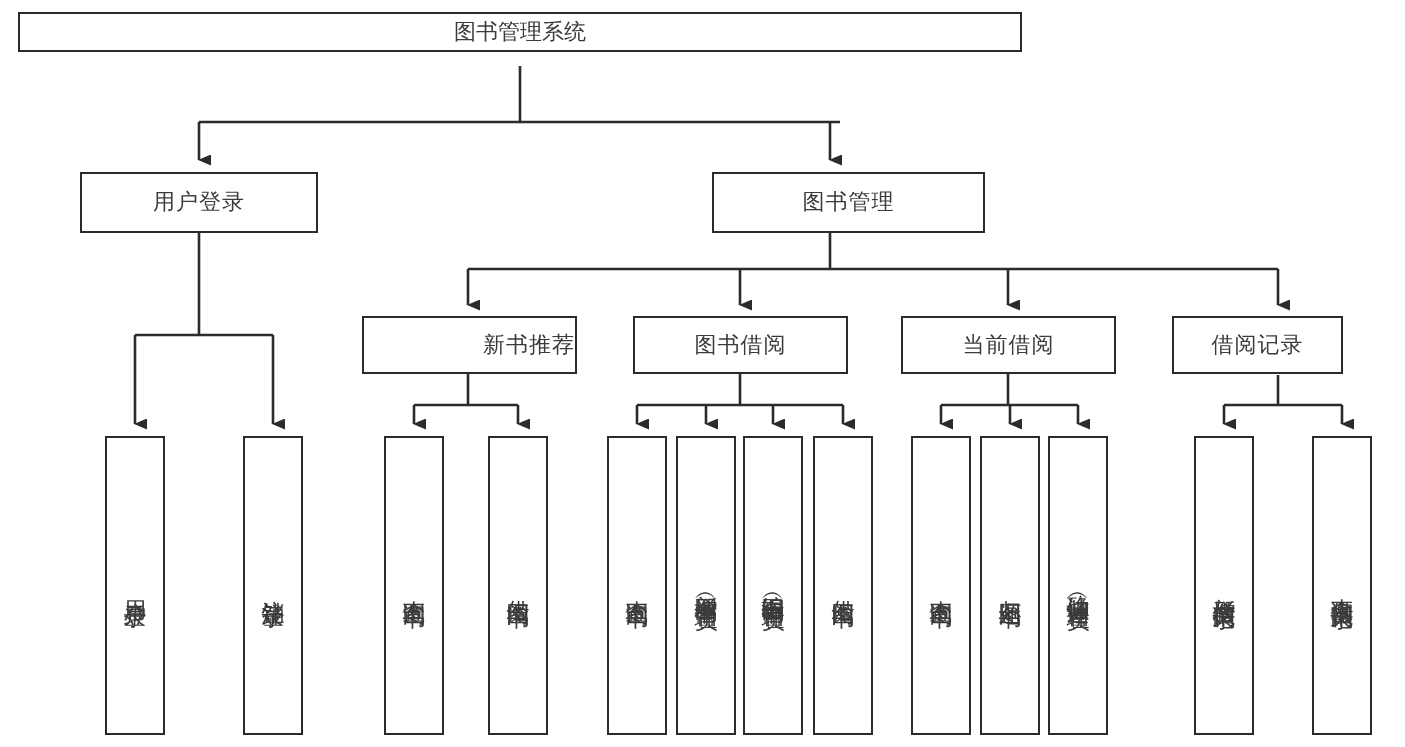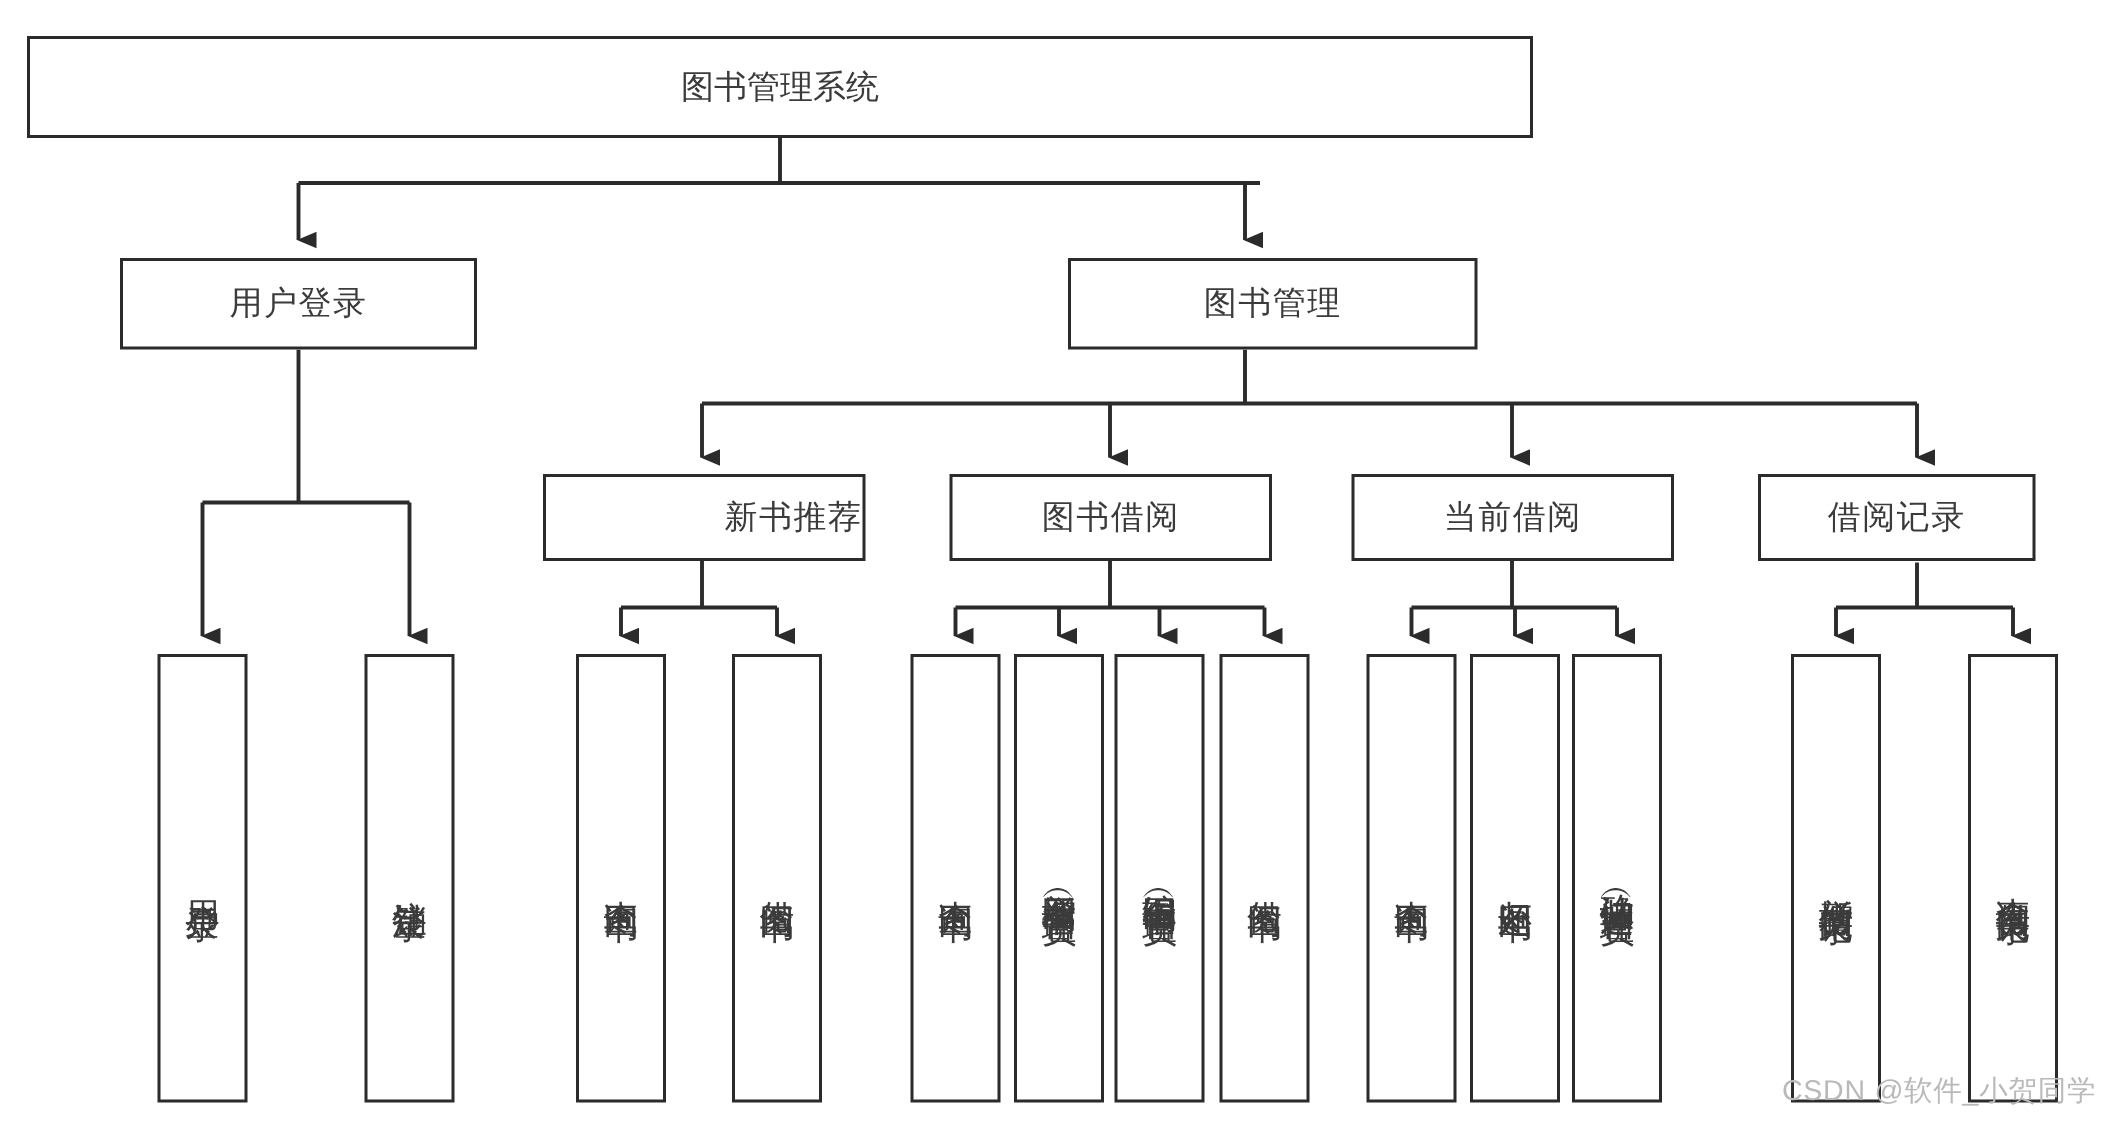--- a/index.html
+++ b/index.html
@@ -74,41 +74,41 @@
       <path d="M1078,405 L1078,424" marker-end="url(#arw)"></path>
 
       <path d="M1278,375 L1278,405"></path>
       <path d="M1224,405 L1342,405"></path>
       <path d="M1224,405 L1224,424" marker-end="url(#arw)"></path>
       <path d="M1342,405 L1342,424" marker-end="url(#arw)"></path>
 
     </g>
   </svg>
 
-  <div class="node root" style="left:18px;top:24px;width:1004px;height:68px;">
+  <div class="node root" style="left:18px;top:12px;width:1004px;height:40px;">
     <span>图书管理系统</span>
   </div>
 
   <div class="node h" style="left:80px;top:172px;width:238px;height:61px;">
     <span>用户登录</span>
   </div>
   <div class="node h" style="left:712px;top:172px;width:273px;height:61px;">
     <span>图书管理</span>
   </div>
 
   <div class="node h" style="left:362px;top:316px;width:215px;height:58px;justify-content:flex-end;">
     <span>新书推荐</span>
   </div>
   <div class="node h" style="left:901px;top:316px;width:215px;height:58px;">
     <span>当前借阅</span>
   </div>
   <div class="node h" style="left:633px;top:316px;width:215px;height:58px;">
     <span>图书借阅</span>
   </div>
-  <div class="node h" style="left:1172px;top:316px;width:185px;height:58px;">
+  <div class="node h" style="left:1172px;top:316px;width:171px;height:58px;">
     <span>借阅记录</span>
   </div>
 
   <div class="leaf" style="left:105px;top:436px;width:60px;height:299px;">
     <span class="vtext">用户登录</span>
   </div>
   <div class="leaf" style="left:243px;top:436px;width:60px;height:299px;">
     <span class="vtext">注销登录</span>
   </div>
 
@@ -142,15 +142,14 @@
     <span class="vtext">确认归还（管理员）</span>
   </div>
 
   <div class="leaf" style="left:1194px;top:436px;width:60px;height:299px;">
     <span class="vtext">新增借阅记录</span>
   </div>
   <div class="leaf" style="left:1312px;top:436px;width:60px;height:299px;">
     <span class="vtext">查询借阅记录</span>
   </div>
 
-  <div class="watermark">CSDN @软件_小贺同学</div>
 
 </div>
 
 </body></html>

